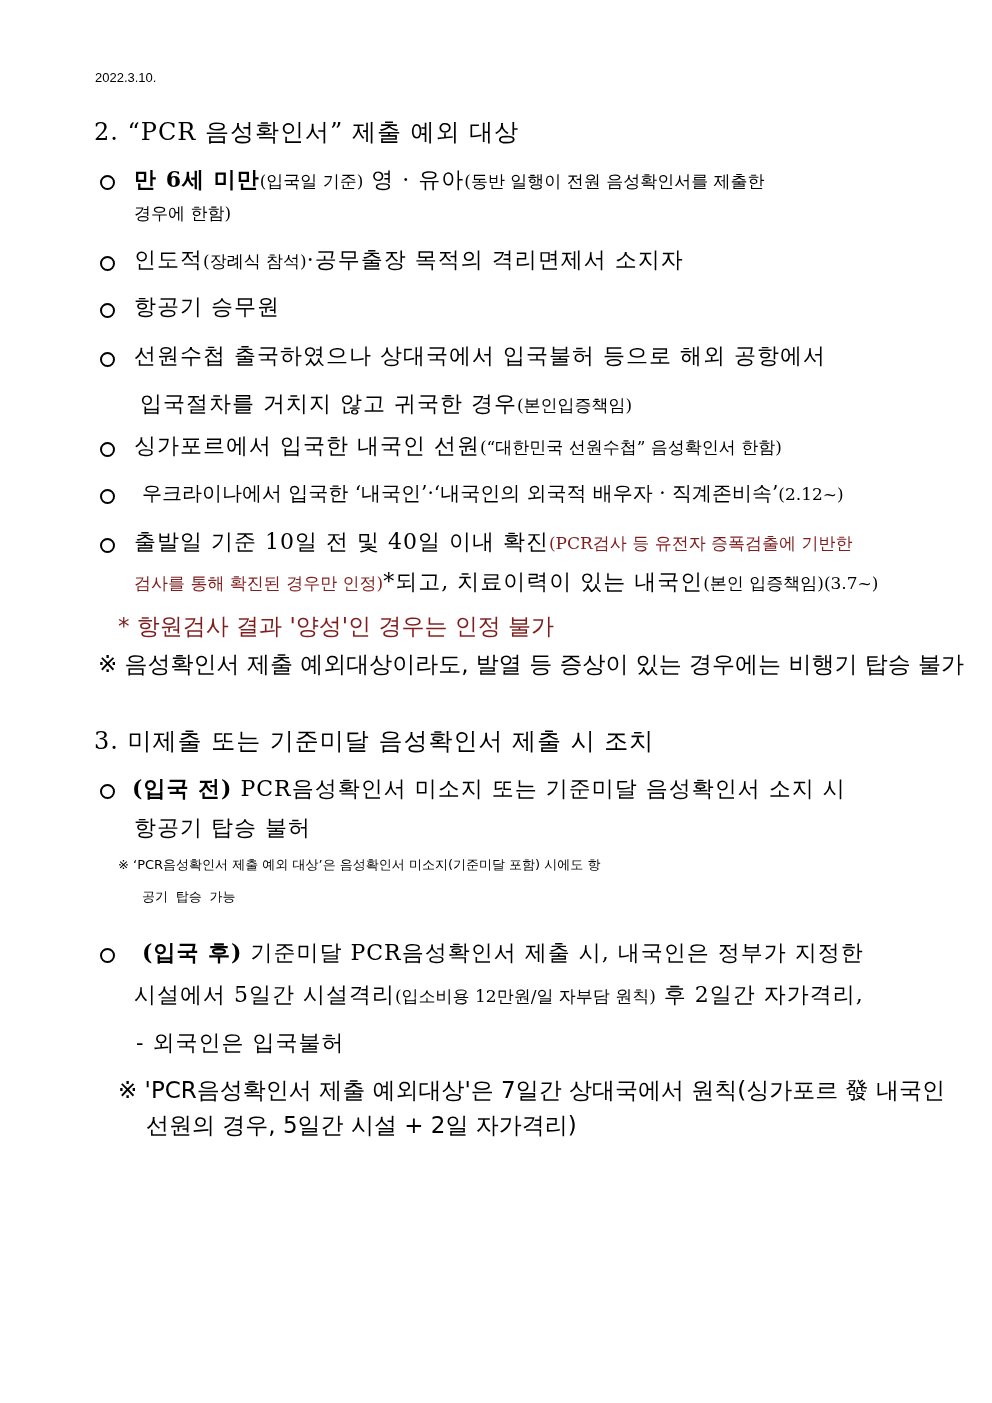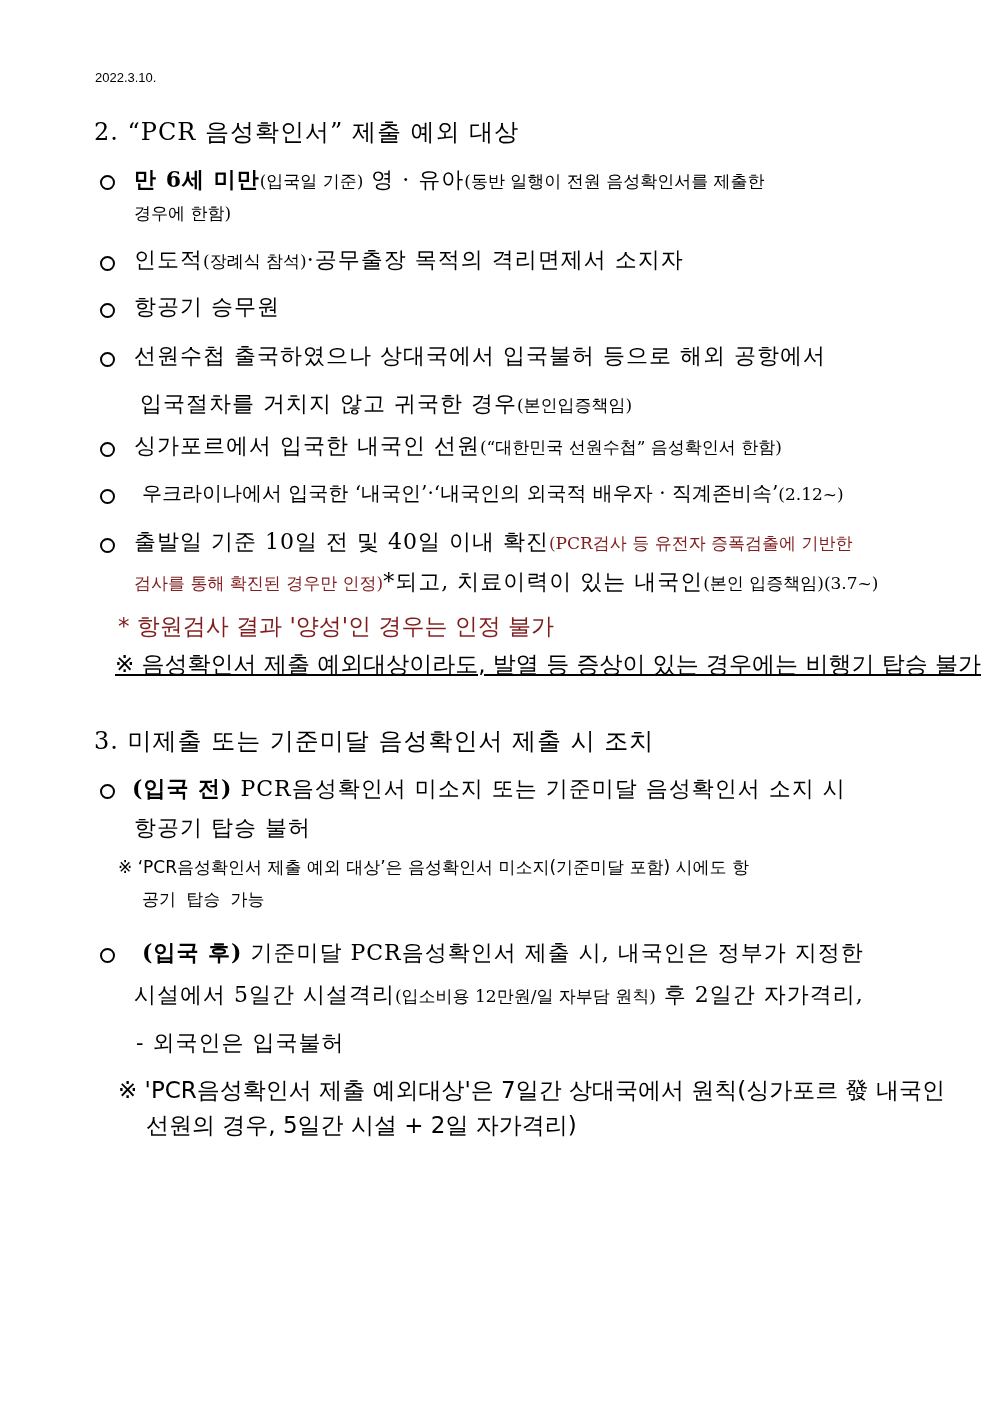--- a/index.html
+++ b/index.html
@@ -6,21 +6,21 @@
   body { width: 992px; height: 1403px; position: relative; overflow: hidden; color: #000; font-family: "DejaVu Serif", "Liberation Serif", serif; }
   .abs { position: absolute; }
   .date { left: 95px; top: 70px; font-family: "Liberation Sans", "DejaVu Sans", sans-serif; font-size: 13px; }
   .h2 { left: 94px; font-weight: normal; font-size: 24px; letter-spacing: 1px; white-space: nowrap; text-align: right; }
   .bul { font-size: 22px; white-space: nowrap; letter-spacing: 1px; line-height: 30px; }
   .circ { display: inline-block; width: 11px; height: 11px; border: 2px solid #000; border-radius: 50%; position: absolute; left: 100px; }
   .small { font-size: 17px; letter-spacing: 0; }
   .blue { color: #7f1d1d; }
   .bold { font-weight: bold; }
   .note { font-family: "DejaVu Sans", "Liberation Sans", sans-serif; font-size: 23px; white-space: nowrap; }
-  .note2 { font-family: "DejaVu Sans", "Liberation Sans", sans-serif; font-size: 17px; white-space: nowrap; }
+  .note2 { font-family: "DejaVu Sans", "Liberation Sans", sans-serif; font-size: 13px; white-space: nowrap; }
 </style>
 </head>
 <body>
 
 <div class="abs date">2022.3.10.</div>
 
 <div class="abs h2" style="top:116px;">2. “PCR 음성확인서” 제출 예외 대상</div>
 
 <span class="circ" style="top:175px;"></span>
 <div class="abs bul" style="left:134px; top:164px;">
@@ -54,21 +54,21 @@
 
 <span class="circ" style="top:538px;"></span>
 <div class="abs bul" style="left:134px; top:527px;">
   <span>출발일 기준 10일 전 및 40일 이내 확진</span><span class="small blue">(PCR검사 등 유전자 증폭검출에 기반한</span>
 </div>
 <div class="abs bul" style="left:134px; top:567px;">
   <span class="small blue">검사를 통해 확진된 경우만 인정)</span><span>*되고, 치료이력이 있는 내국인</span><span class="small">(본인 입증책임)(3.7~)</span>
 </div>
 
 <div class="abs note blue" style="left:118px; top:611px;">* 항원검사 결과 '양성'인 경우는 인정 불가</div>
-<div class="abs note" style="left:115px; top:649px;text-decoration:underline;">※ 음성확인서 제출 예외대상이라도, 발열 등 증상이 있는 경우에는 비행기 탑승 불가</div>
+<div class="abs note" style="left:98px; top:649px;">※ 음성확인서 제출 예외대상이라도, 발열 등 증상이 있는 경우에는 비행기 탑승 불가</div>
 
 <div class="abs h2" style="top:725px;">3. 미제출 또는 기준미달 음성확인서 제출 시 조치</div>
 
 <span class="circ" style="top:784px;"></span>
 <div class="abs bul" style="left:132px; top:773px;">
   <span class="bold">(입국 전)</span><span> PCR음성확인서 미소지 또는 기준미달 음성확인서 소지 시</span>
 </div>
 <div class="abs bul" style="left:134px; top:813px;">항공기 탑승 불허</div>
 
 <div class="abs note2" style="left:118px; top:856px;">※ ‘PCR음성확인서 제출 예외 대상’은 음성확인서 미소지(기준미달 포함) 시에도 항</div>

